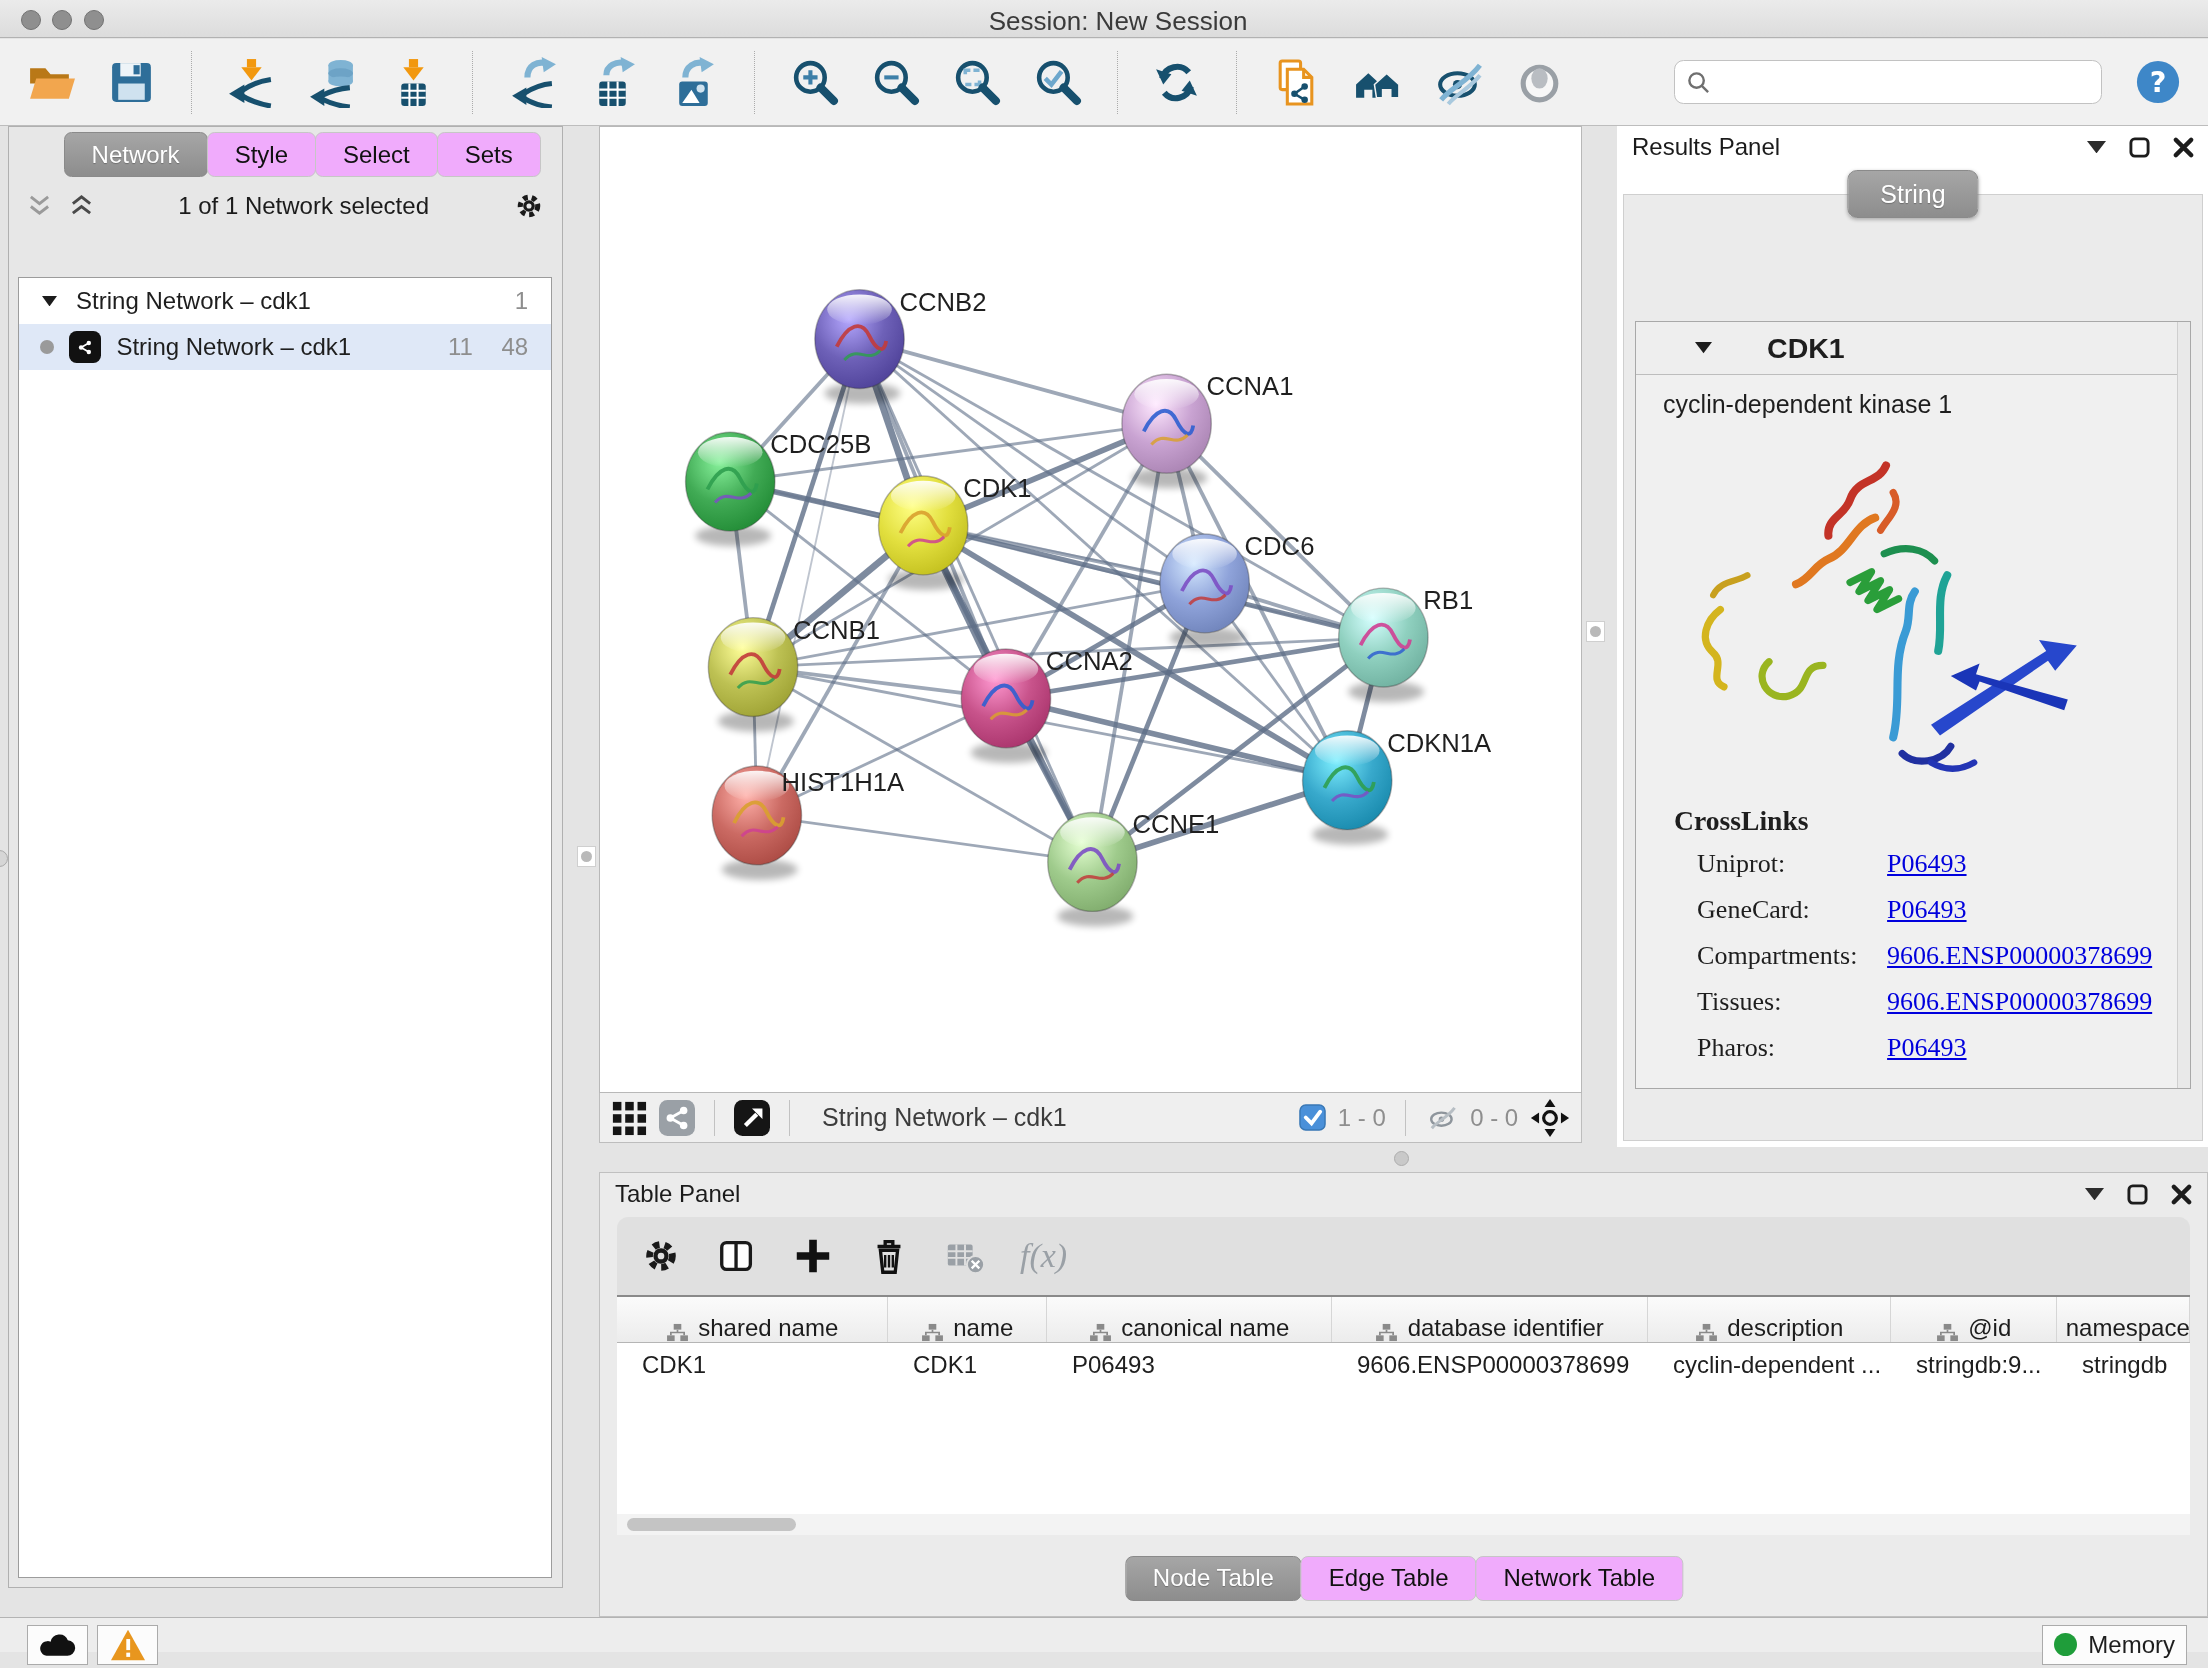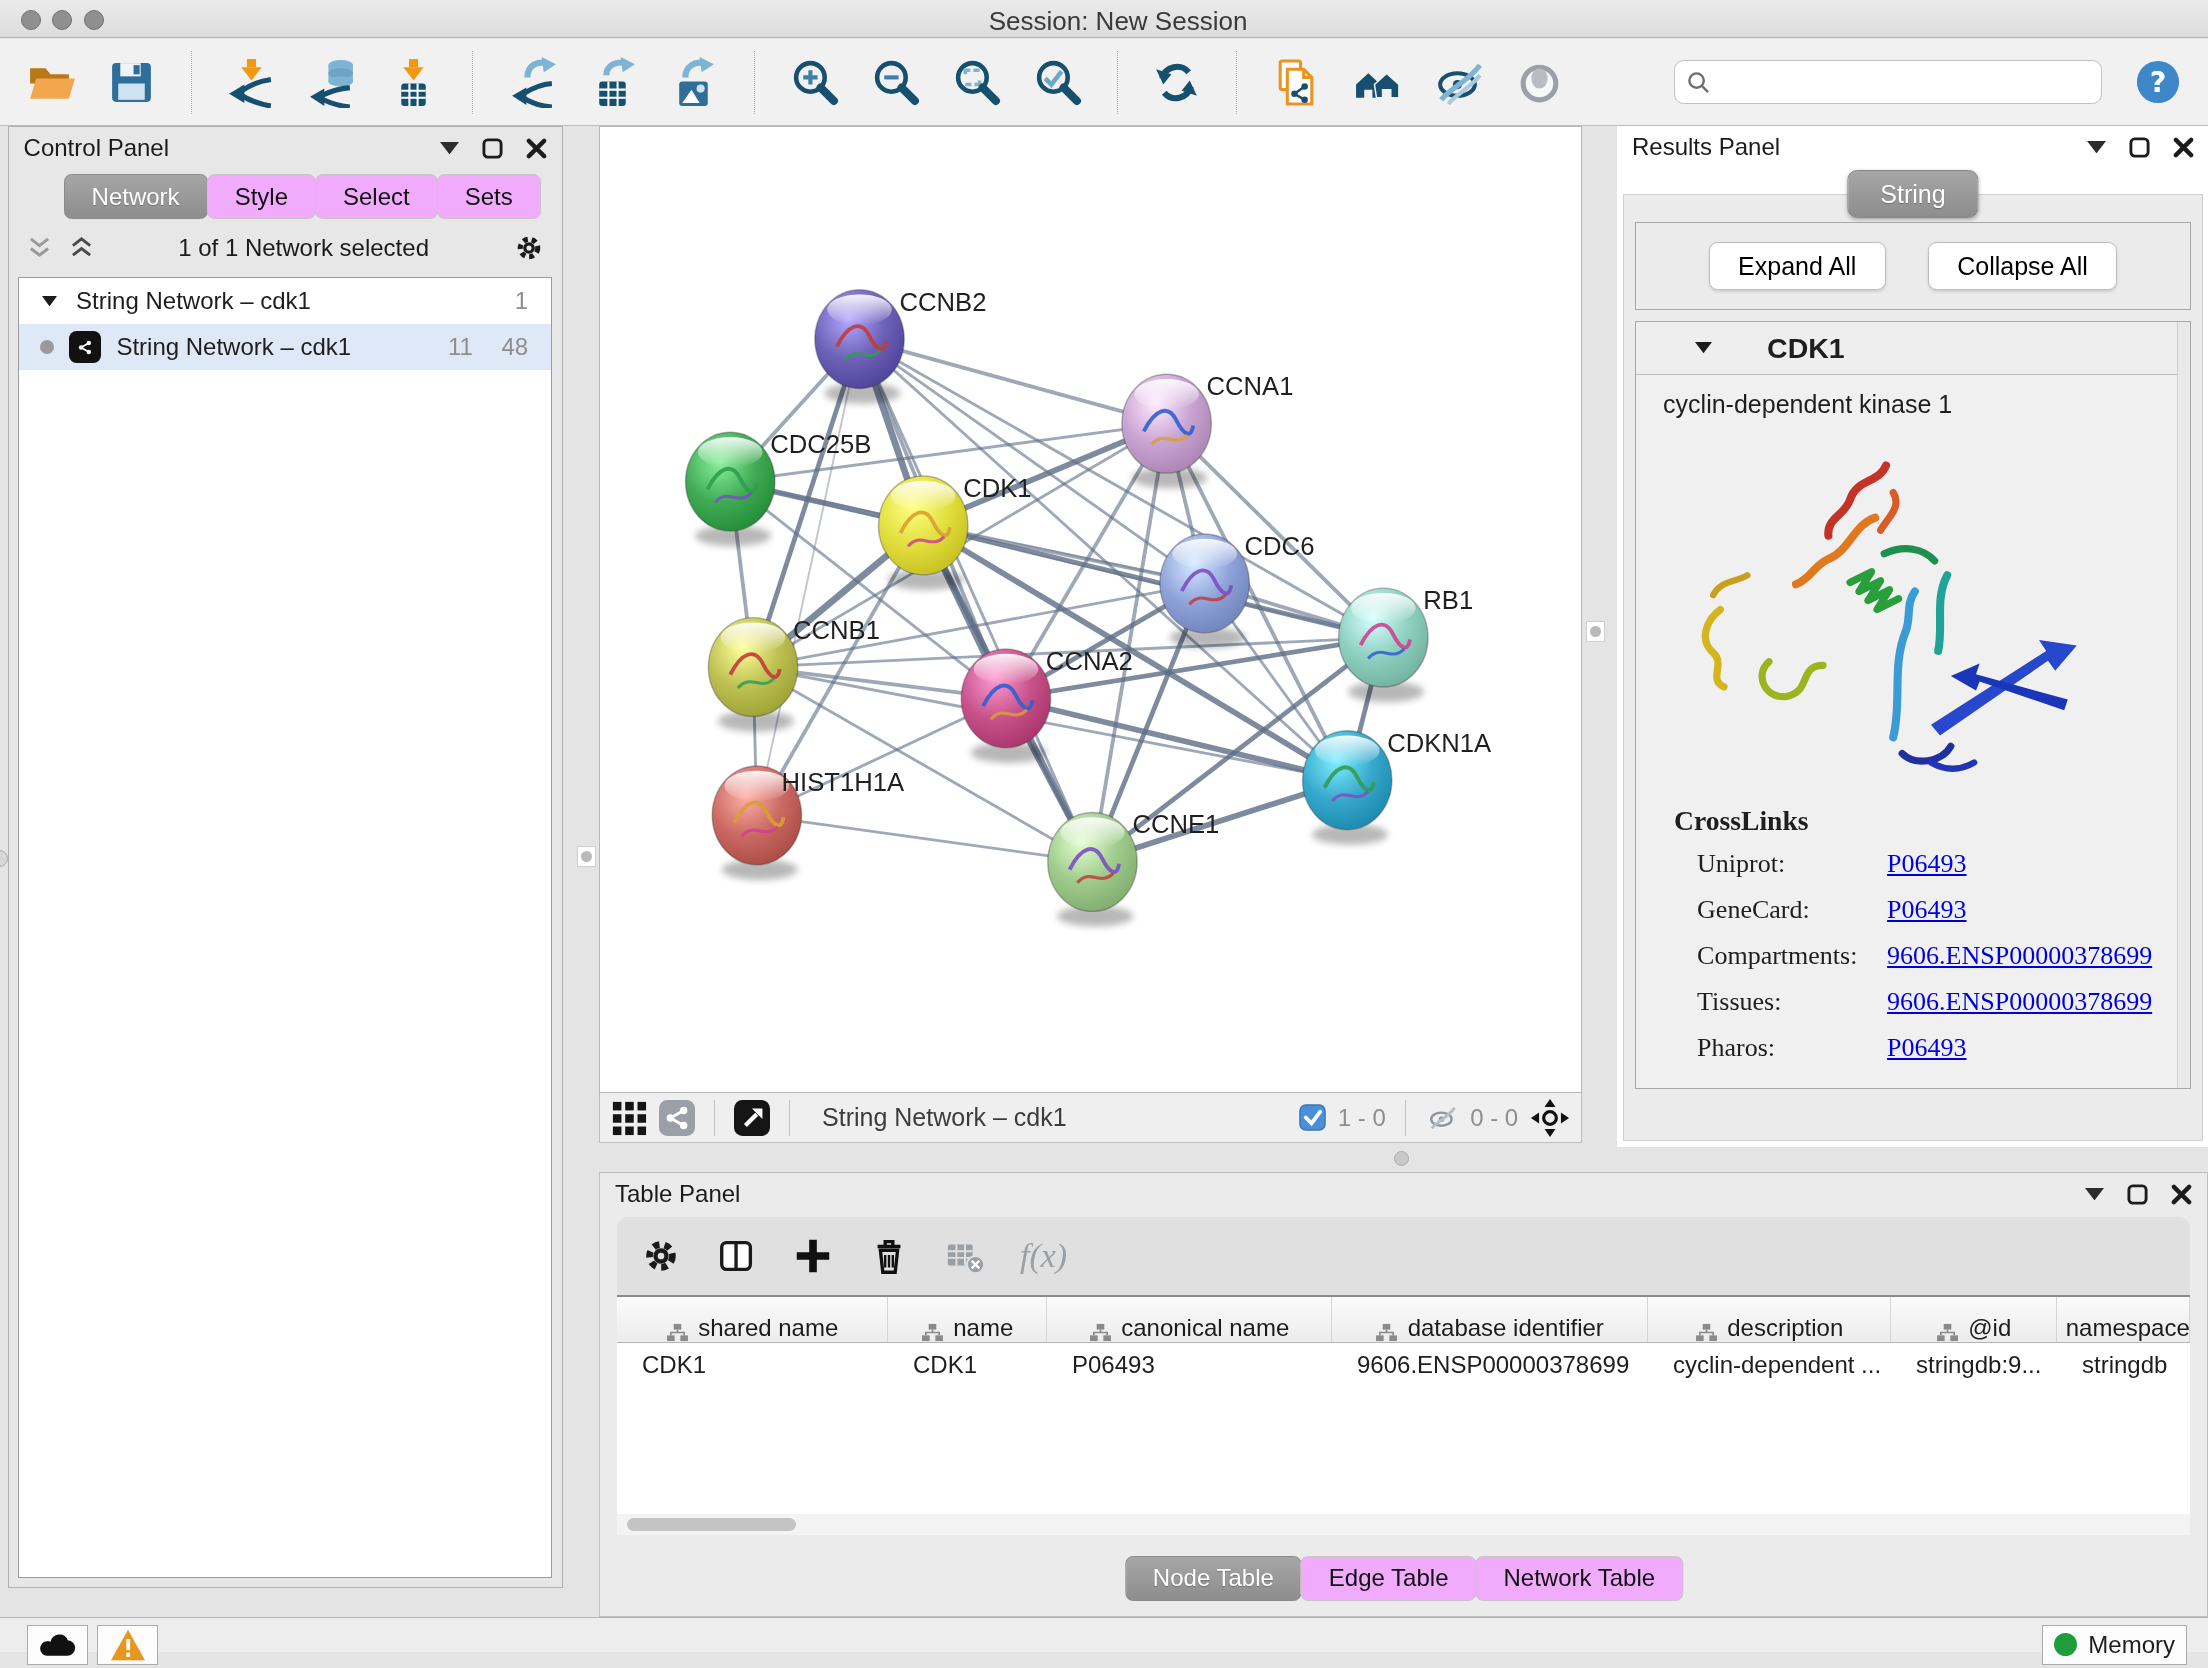--- a/index.html
+++ b/index.html
@@ -277,34 +277,20 @@
   </div>
   <div class="tb-icon">
     <svg width="46" height="46" viewBox="0 0 48 48">
       <circle cx="24" cy="24" r="22" fill="#3e87c8"></circle>
       <text x="24" y="34" text-anchor="middle" font-size="30" font-weight="bold" fill="#fff" font-family="DejaVu Sans, sans-serif">?</text>
     </svg>
   </div>
 </div>
 
 <div class="control-panel">
-  <div class="panel-header">
-    <span class="ph-title">Control Panel</span>
-    <span class="ph-icons">
-      <svg width="19" height="12.4" viewBox="0 0 20 13">
-          <polygon points="0,0 20,0 10,13" fill="#2c2c2c"></polygon>
-        </svg>
-      <svg width="21" height="21" viewBox="0 0 22 22">
-          <rect x="2" y="2" width="18" height="18" rx="4" fill="none" stroke="#1c1c1c" stroke-width="3"></rect>
-        </svg>
-      <svg width="21" height="21" viewBox="0 0 22 22">
-          <path d="M3 3 L19 19 M19 3 L3 19" stroke="#1c1c1c" stroke-width="4.5" stroke-linecap="round"></path>
-        </svg>
-    </span>
-  </div>
   <div class="cp-tabs">
     <button class="tab-btn selected">Network</button>
     <button class="tab-btn">Style</button>
     <button class="tab-btn">Select</button>
     <button class="tab-btn">Sets</button>
   </div>
   <div class="cp-subheader">
     <svg width="27" height="23" viewBox="0 0 28 24">
       <path d="M5 2 L14 9 L23 2 M5 12 L14 19 L23 12" stroke="#9a9a9a" stroke-width="3" fill="none"></path>
     </svg>
@@ -629,24 +615,20 @@
       <svg width="21" height="21" viewBox="0 0 22 22">
           <rect x="2" y="2" width="18" height="18" rx="4" fill="none" stroke="#1c1c1c" stroke-width="3"></rect>
         </svg>
       <svg width="21" height="21" viewBox="0 0 22 22">
           <path d="M3 3 L19 19 M19 3 L3 19" stroke="#1c1c1c" stroke-width="4.5" stroke-linecap="round"></path>
         </svg>
     </span>
   </div>
   <div class="string-tab">String</div>
   <div class="rp-outer">
-    <div class="rp-expand-card">
-      <button class="rp-btn">Expand All</button>
-      <button class="rp-btn">Collapse All</button>
-    </div>
     <div class="rp-main-card">
       <div class="cdk-header">
         <svg class="tri" width="17" height="11.4" viewBox="0 0 18 12">
             <polygon points="0,0 18,0 9,12" fill="#1c1c1c"></polygon>
           </svg>
         <span class="cdk-name">CDK1</span>
       </div>
       <div class="cdk-desc">cyclin-dependent kinase 1</div>
       <svg class="protein-fig" viewBox="0 0 560 400">
         <g fill="none" stroke-linecap="round">

